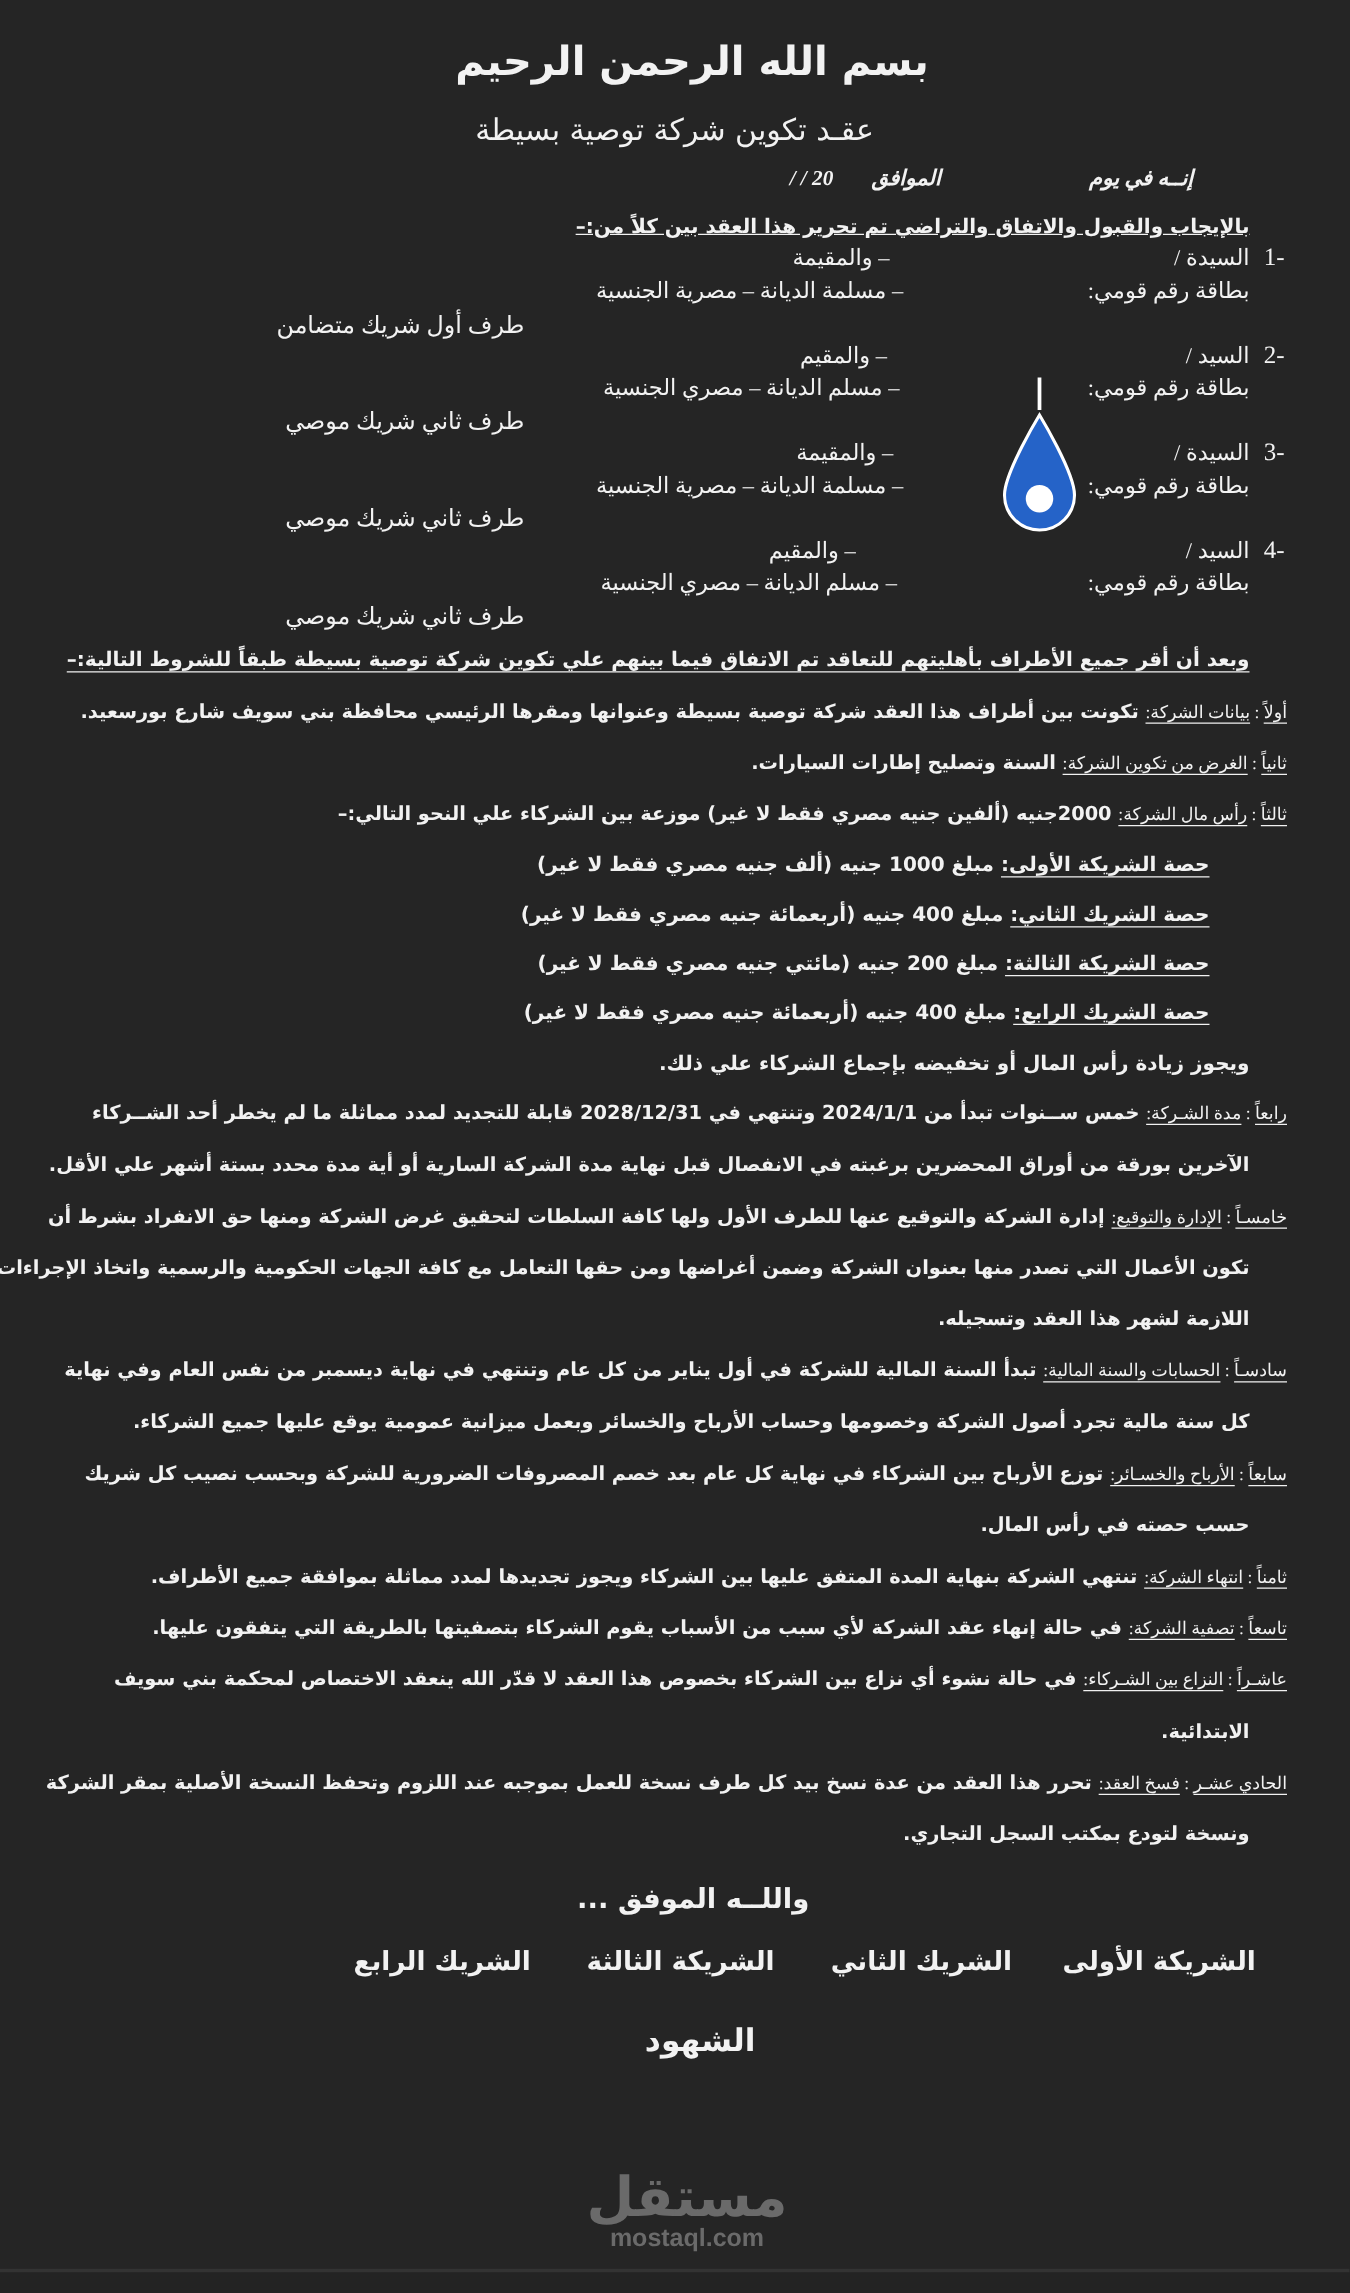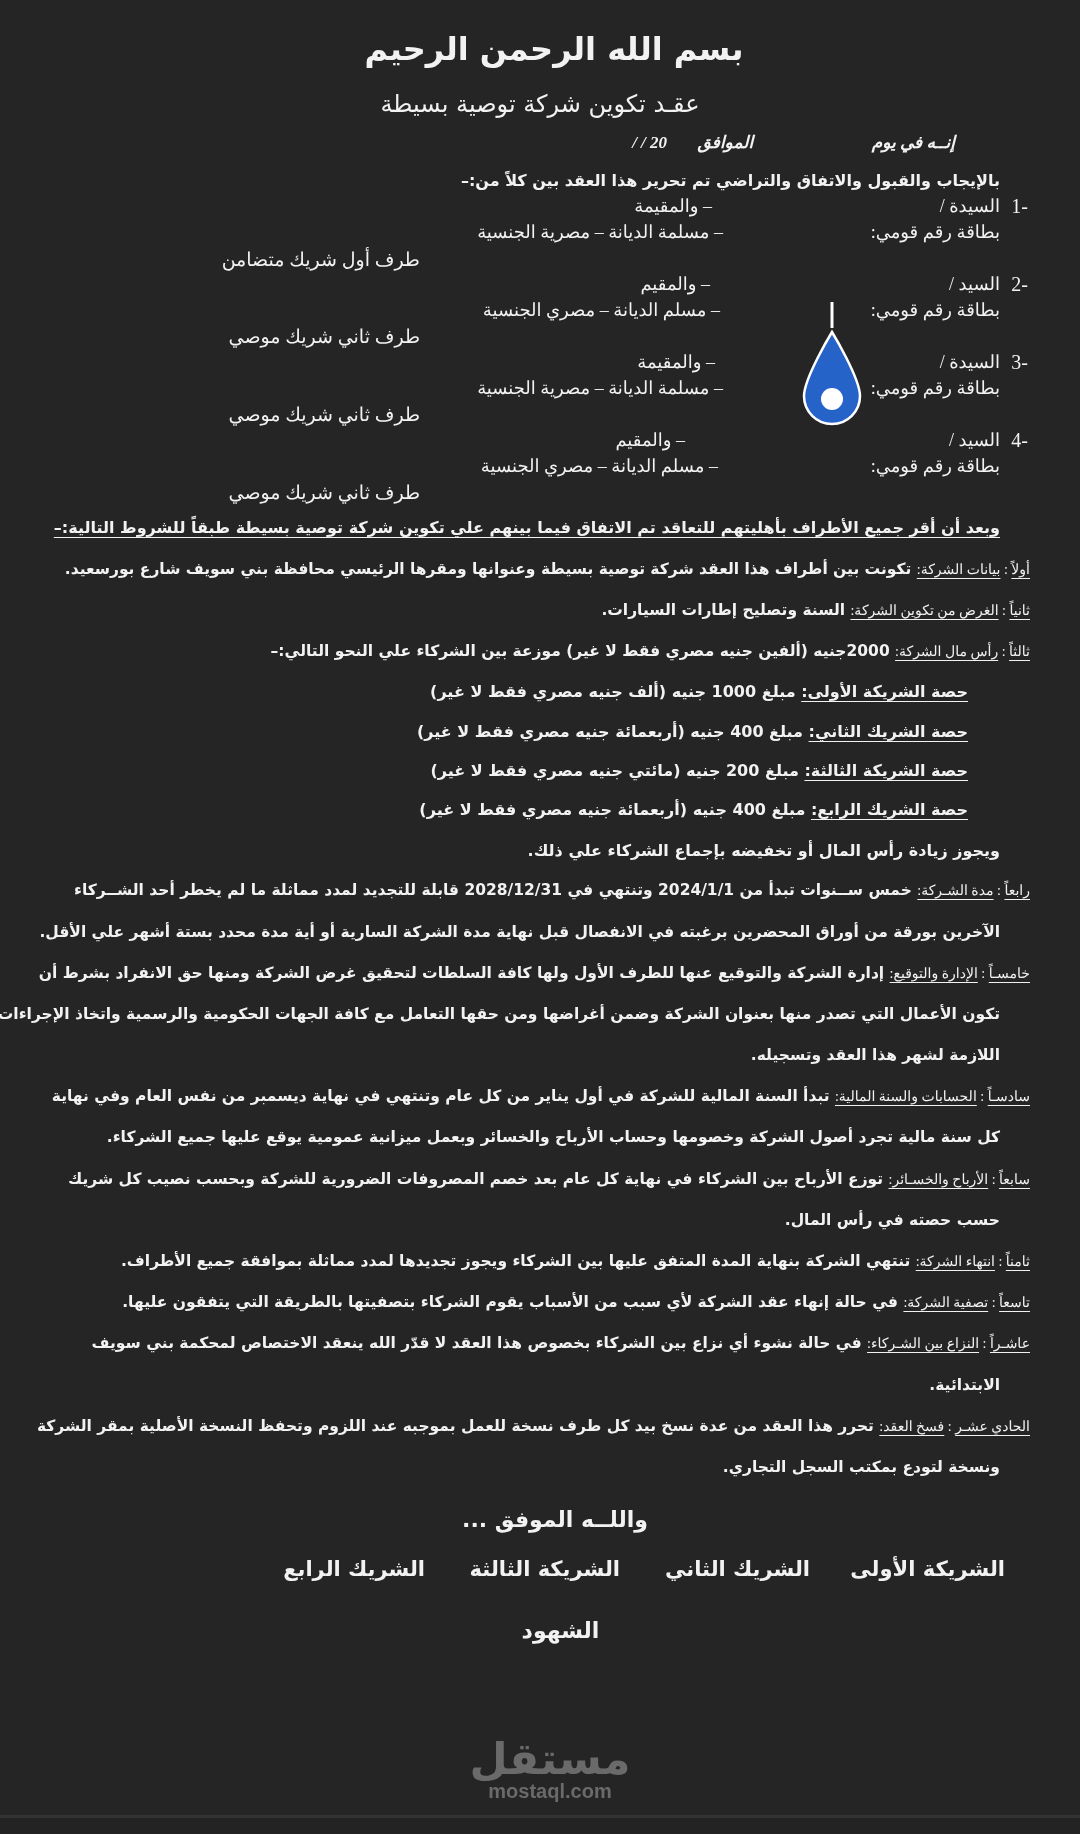--- a/index.html
+++ b/index.html
@@ -9,21 +9,21 @@
     font-family: "DejaVu Sans", "Liberation Sans", sans-serif;
     position: relative;
   }
   .abs { position: absolute; white-space: nowrap; }
   .c { left: 0; right: 0; text-align: center; }
   .title { top: 30px; font-size: 32px; font-weight: bold; margin-left: 28px; }
   .subtitle { top: 90px; font-size: 24px; }
   .subtitle span { text-underline-offset: 6px; }
   .dateline { top: 132px; font-family: "Liberation Serif", serif; font-style: italic; font-weight: bold; font-size: 17px; right: 125px; direction: rtl; }
   .dateline span { display: inline-block; }
-  .intro { top: 171px; right: 80px; font-size: 16px; font-weight: bold; }
+  .intro { top: 171px; right: 80px; font-size: 16px; font-weight: bold; text-decoration: underline; }
   .party { font-family: "Liberation Serif", serif; font-size: 18px; }
   .num { font-family: "Liberation Serif", serif; font-size: 20px; }
   .bold { font-weight: bold; text-align: center; }
   .u { text-decoration: underline; text-underline-offset: 4px; }
   .thin { font-family: "Liberation Serif", serif; font-weight: normal; font-size: 14px; }
   .cl { font-size: 15.5px; font-weight: bold; right: 50px; }
   .drop { left: 800px; top: 300px; }
   .sig { top: 1557px; font-size: 21px; font-weight: bold; }
   .wm { left: 0; right: 0; text-align: center; color: #6a6a6a; }
   .strip { position: absolute; left: 0; right: 0; top: 1815px; height: 3px; background: #333; }
@@ -160,19 +160,19 @@
 </div>
 <div class="abs cl" style="top:1458px;right:80px">ونسخة لتودع بمكتب السجل التجاري.</div>
 
 <div class="abs c bold" style="top:1507px;font-size:22px;padding-left:30px">واللــه الموفق ...</div>
 
 <div class="abs bold sig" style="right:75px">الشريكة الأولى</div>
 <div class="abs bold sig" style="right:270px">الشريك الثاني</div>
 <div class="abs bold sig" style="right:460px">الشريكة الثالثة</div>
 <div class="abs bold sig" style="right:655px">الشريك الرابع</div>
 
-<div class="abs c bold" style="top:1618px;font-size:22px;padding-left:41px">الشهود</div>
+<div class="abs c bold" style="top:1618px;font-size:25px;padding-left:41px">الشهود</div>
 
 <div class="abs wm" style="top:1733px;font-size:44px;font-weight:bold;padding-left:20px">مستقل</div>
 <div class="abs wm" style="top:1780px;font-size:20px;font-weight:bold;padding-left:20px;font-family:'Liberation Sans',sans-serif">mostaql.com</div>
 
 <div class="strip"></div>
 <div class="bottom"></div>
 
 </body></html>

